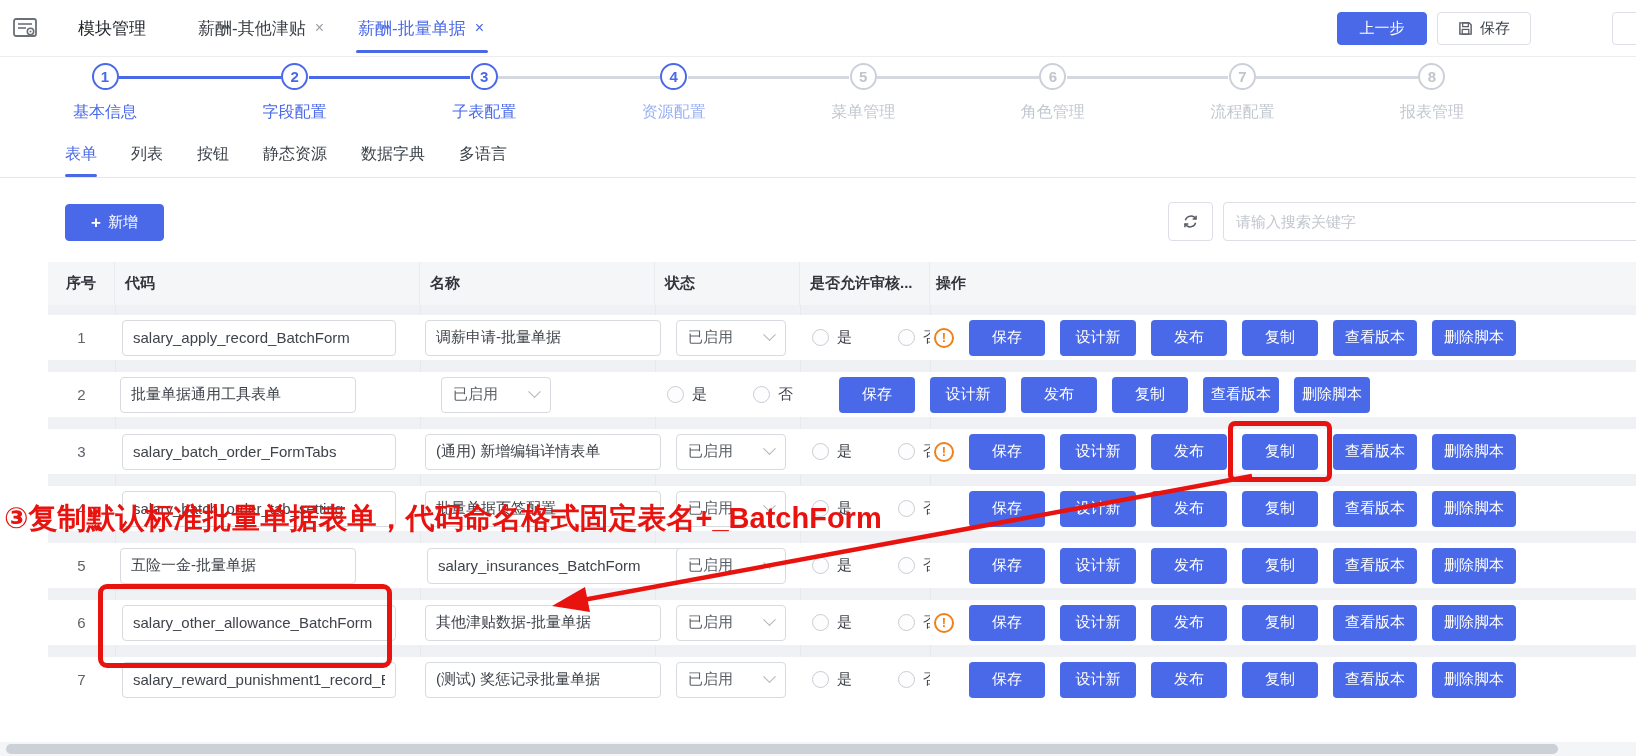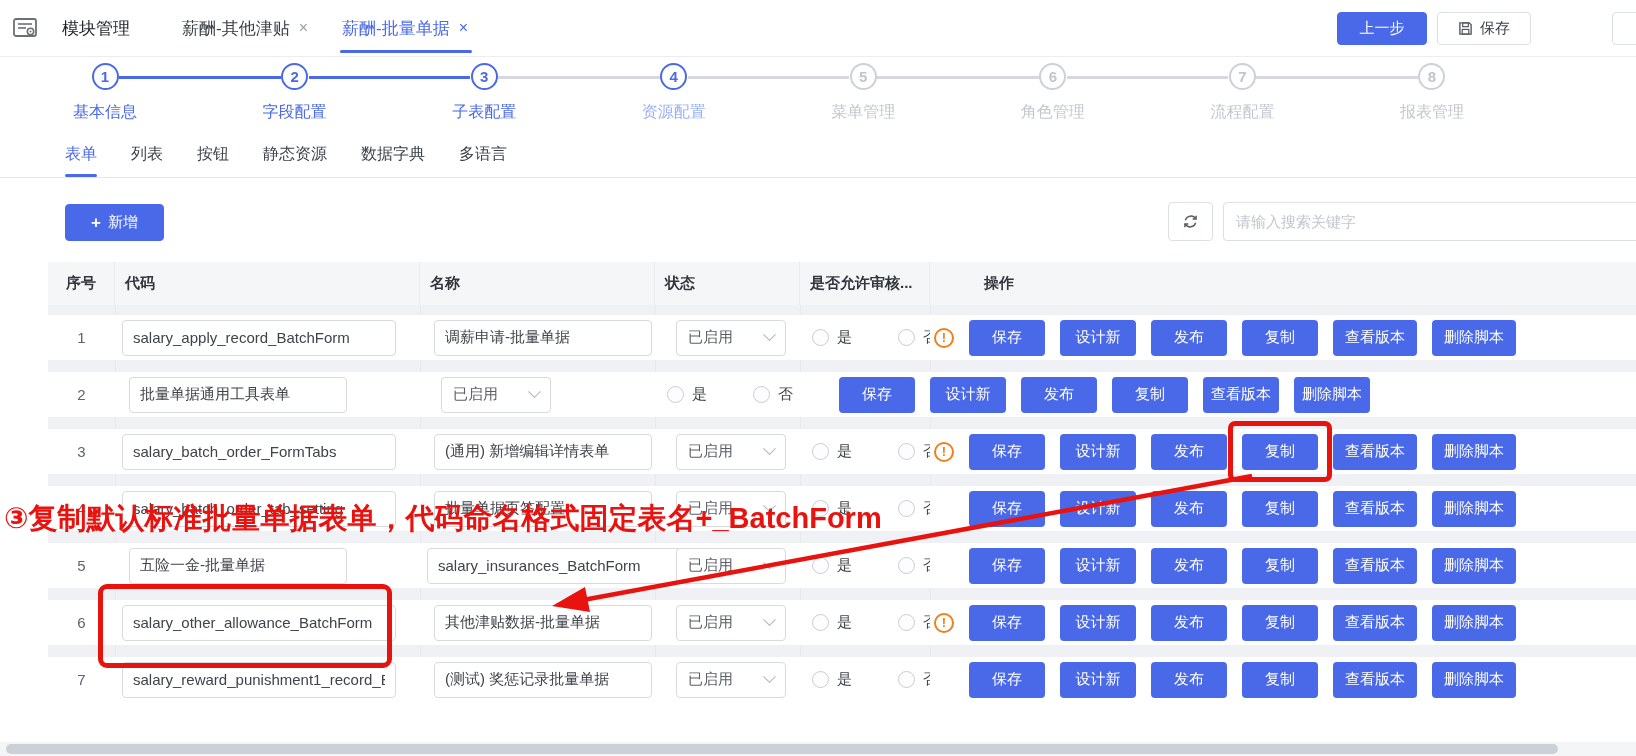--- a/index.html
+++ b/index.html
@@ -5,21 +5,21 @@
   * { margin:0; padding:0; box-sizing:border-box; }
   html,body { width:1636px; height:756px; }
   body {
     position:relative; overflow:hidden; background:#fff;
     font-family:"Liberation Sans","DejaVu Sans",sans-serif; color:#3e434a;
   }
   
   .topbar { position:absolute; left:0; top:0; width:1636px; height:57px;
             background:#fff; border-bottom:1px solid #ecedf0; display:flex; align-items:center; }
   .module-icon { margin-left:12px; width:26px; height:26px; flex:0 0 auto; }
-  .app-label { margin-left:24px; font-size:17px; color:#22262c; }
+  .app-label { margin-left:40px; font-size:17px; color:#22262c; }
   .mtab { position:relative; display:flex; align-items:center; gap:9px; font-size:17px;
           color:#3a3f46; cursor:default; height:56px; }
   .mtab .tclose { font-size:16px; color:#9aa0a8; }
   .mtab.t1 { margin-left:52px;align-items:center; }
   .mtab.t2 { margin-left:34px; }
   .mtab.active { color:#4a69e8; }
   .mtab.active .tclose { color:#4a69e8; }
   .mtab.active::after { content:""; position:absolute; left:-2px; right:-4px; bottom:3px;
                         height:3px; background:#4a69e8; border-radius:2px; }
   .btn { display:flex; align-items:center; justify-content:center; gap:7px;
@@ -59,32 +59,32 @@
                 color:#3e434a; outline:none; }
   #search-box::placeholder { color:#c2c6ce; }
   
   #table { position:absolute; left:48px; top:262px; width:1588px; }
   .thead { height:43px; background:#f5f6f8; display:grid;
            grid-template-columns:67px 305px 235px 145px 130px 1fr;
            align-items:center; font-size:15px; font-weight:bold; color:#33373d; }
   .th { padding-left:10px; height:43px; display:flex; align-items:center;
         border-right:1px solid #e9ebef; overflow:hidden; white-space:nowrap; }
   .th:first-child { justify-content:center; padding-left:0; }
-  .th:last-child { border-right:none; padding-left:6px;margin-left:48px; }
+  .th:last-child { border-right:none; padding-left:6px; }
   .tbody { position:relative; background:#eff1f4; padding-top:10px; }
   .vline { position:absolute; top:0; bottom:0; width:1px; background:#e7e9ed; z-index:1; }
   .trow { position:relative; z-index:2; height:45px; background:#fff; margin-bottom:12px;
           display:grid; grid-template-columns:67px 305px 235px 145px 130px 1fr; align-items:center; }
   .trow:last-child { margin-bottom:0; }
   .c-idx { text-align:center; font-size:15px; color:#5f646b; }
   .tinput { height:36px; border:1px solid #d7dade; border-radius:4px; background:#fff;
             font-size:15px; color:#3f434a; padding:0 10px;
             font-family:"Liberation Sans","DejaVu Sans",sans-serif; }
   .code-input { width:274px; margin-left:7px; }
-  .name-input { width:218px; margin-left:14px; }
+  .name-input { width:236px; margin-left:5px; }
   .select { width:110px; height:36px; margin-left:21px; border:1px solid #d7dade;
             border-radius:4px; background:#fff; display:flex; align-items:center;
             padding:0 11px; font-size:15px; color:#5a5f66; cursor:pointer; }
   .chev { margin-left:auto; width:9px; height:9px; border-right:1.6px solid #b2b6be;
           border-bottom:1.6px solid #b2b6be; transform:rotate(45deg) translate(-2px,-2px); }
   .c-audit { display:flex; align-items:center; gap:46px; padding-left:12px;
              overflow:hidden; white-space:nowrap; height:45px; }
   .radio { display:flex; align-items:center; gap:8px; cursor:pointer; flex:0 0 auto; }
   .rdot { width:17px; height:17px; border:1px solid #c8ccd4; border-radius:50%;
           background:#fdfdfd; flex:0 0 auto; }

